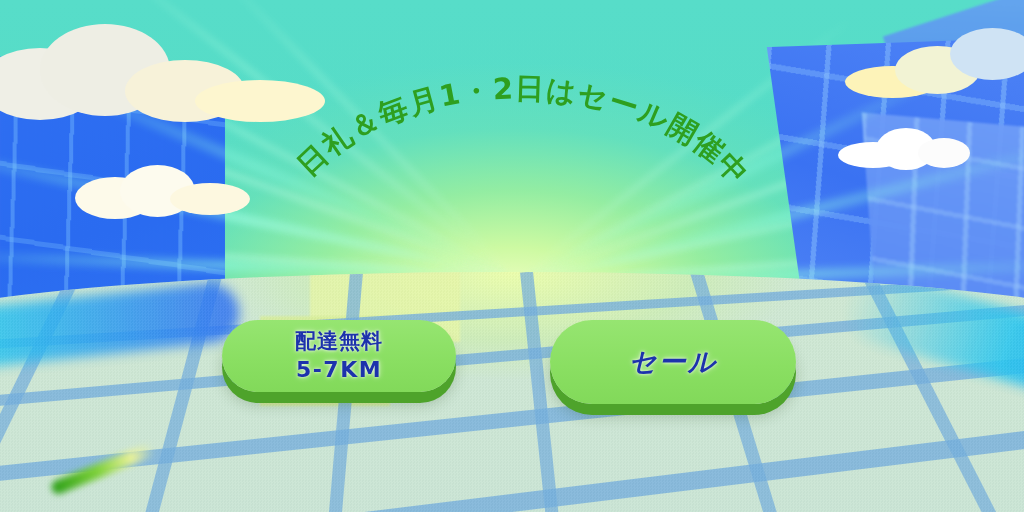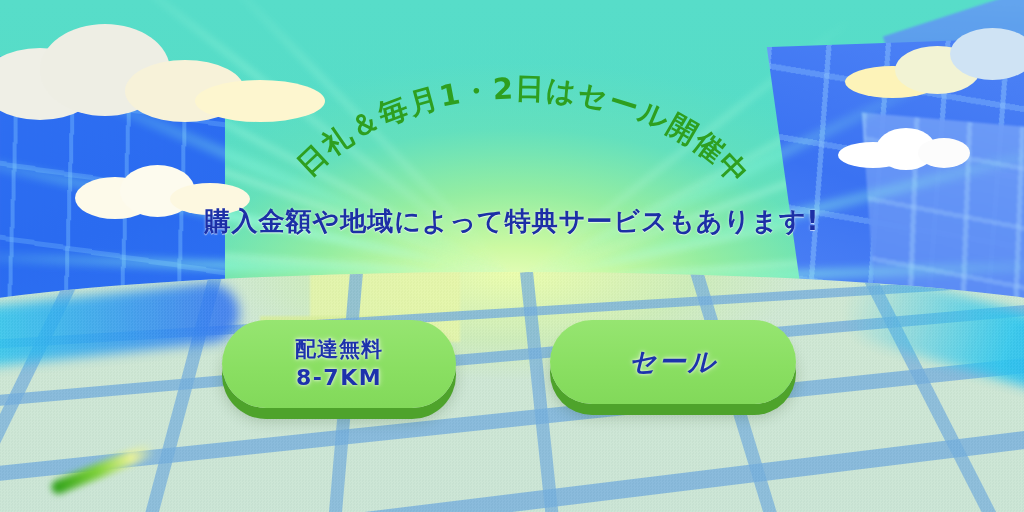--- a/index.html
+++ b/index.html
@@ -97,21 +97,21 @@
 
   
   .btn{position:absolute;border-radius:60px;background:linear-gradient(180deg,#96e571 0%,#8adf62 55%,#82d95a 100%);
     box-shadow:0 11px 0 #4ea32b, 0 13px 14px rgba(30,70,20,.22);
     display:flex;flex-direction:column;align-items:center;justify-content:center;
     color:#1d32ac;cursor:pointer;}
   .btn .l1{font-size:21px;font-weight:700;letter-spacing:1px;line-height:1.35;
     text-shadow:0 0 3px rgba(255,255,255,.85),0 0 6px rgba(255,255,255,.6);}
   .btn .l2{font-size:22px;font-weight:700;letter-spacing:1.5px;line-height:1.35;
     text-shadow:0 0 3px rgba(255,255,255,.85),0 0 6px rgba(255,255,255,.6);}
-  #btn-delivery{left:222px;top:320px;width:234px;height:88px;}
+  #btn-delivery{left:222px;top:320px;width:234px;height:72px;}
   #btn-sale{left:550px;top:320px;width:246px;height:84px;}
   #btn-sale .l1{font-size:27px;letter-spacing:2px;font-style:italic;}
 </style>
 </head>
 <body>
 
 <div id="stage">
 
   <div class="sky"></div>
 
@@ -196,24 +196,23 @@
 
   <svg class="arc" viewBox="0 0 1024 180">
     <defs>
       <path id="arcpath" d="M 300,175 A 245,165 0 0 1 735,172" fill="none"></path>
     </defs>
     <text text-anchor="middle">
       <textPath href="#arcpath" startOffset="50%">土日礼＆毎月1・2日はセール開催中!</textPath>
     </text>
   </svg>
 
-  <div class="subtitle">購入金額や地域によって特典サービスもあります!</div>
 
   <div class="btn" id="btn-delivery">
     <span class="l1">配達無料</span>
-    <span class="l2">8-7KM</span>
+    <span class="l2">5-7KM</span>
   </div>
 
   <div class="btn" id="btn-sale">
     <span class="l1">セール</span>
   </div>
 
 </div>
 
 </body></html>

